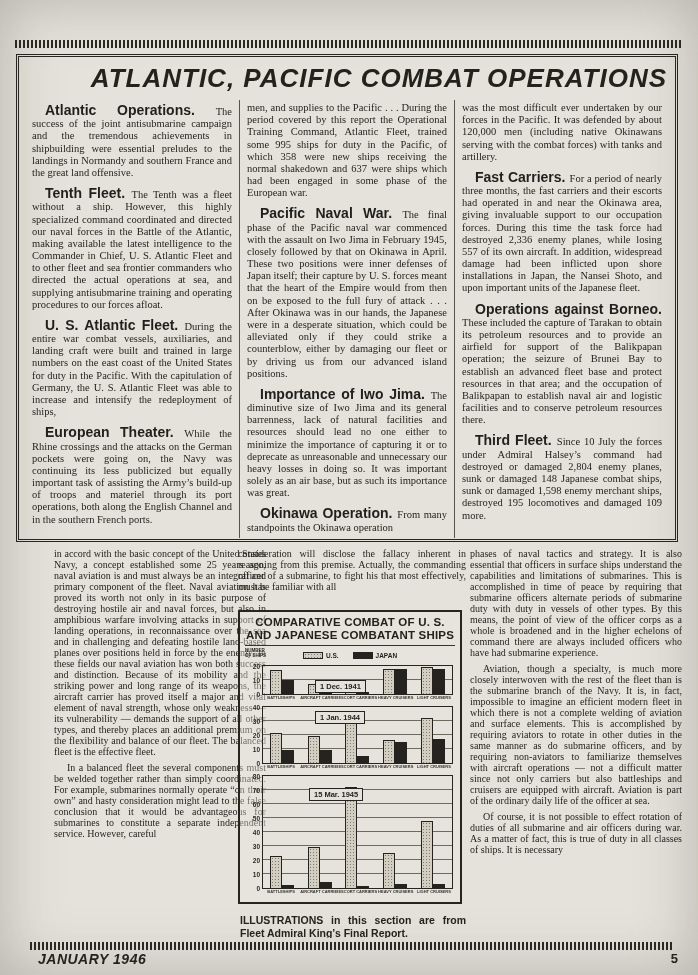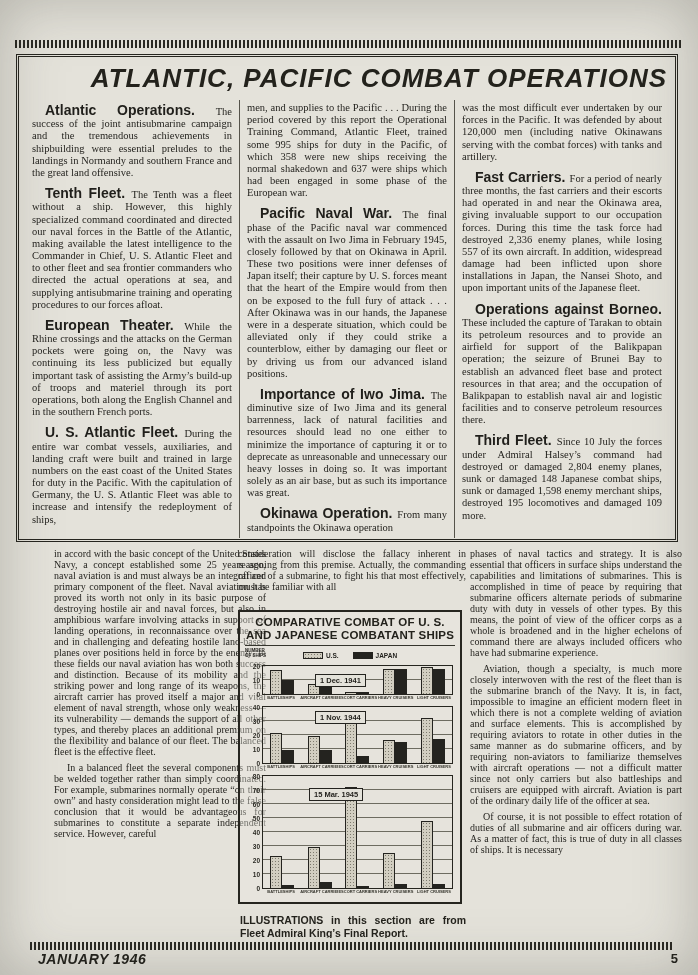--- a/index.html
+++ b/index.html
@@ -71,21 +71,21 @@
   .barlayer{position:absolute;inset:0;display:flex;align-items:flex-end;}
   .group{flex:1 1 0;display:flex;align-items:flex-end;justify-content:center;}
   .bar{width:12px;box-sizing:border-box;}
   .bar.us{background-color:#d2cec1;background-image:radial-gradient(#7d7a6e .6px,transparent .7px);background-size:3px 3px;border:1px solid #24231f;border-bottom:none;}
   .bar.jp{background:#24231f;}
   .datebox{
     position:absolute;border:1px solid #24231f;background:#e4e2da;
     font-family:"Liberation Sans",sans-serif;font-size:7.5px;font-weight:700;
     padding:1px 4px;white-space:nowrap;z-index:2;
   }
-  .panel:nth-child(1) .datebox{left:52px;top:8px;}
+  .panel:nth-child(1) .datebox{left:52px;top:14px;}
   .panel:nth-child(2) .datebox{left:52px;top:4px;}
   .panel:nth-child(3) .datebox{left:46px;top:12px;}
   .catrow{display:flex;margin-left:17px;margin-right:2px;height:8px;}
   .cat{flex:1 1 0;text-align:center;font-family:"Liberation Sans",sans-serif;
     font-size:4px;font-weight:700;color:#35342c;overflow:hidden;white-space:nowrap;}
   .fig-caption{
     margin-top:10px;font-family:"Liberation Sans","DejaVu Sans",sans-serif;
     font-weight:700;font-size:10.5px;line-height:1.25;text-align:justify;color:#23221c;
     padding-left:2px;
   }
@@ -106,22 +106,22 @@
 <div class="page">
 
   <div class="band band-top"></div>
 
   <div class="article-box">
     <div class="article-title">ATLANTIC, PACIFIC COMBAT OPERATIONS</div>
     <div class="cols">
       <div class="col divider">
           <p class="para ind"><b class="rh">Atlantic Operations. </b>The success of the joint antisubmarine campaign and the tremendous achievements in shipbuilding were essential preludes to the landings in Normandy and southern France and the great land offensive.</p>
           <p class="para ind"><b class="rh">Tenth Fleet. </b>The Tenth was a fleet without a ship. However, this highly specialized command coordinated and directed our naval forces in the Battle of the Atlantic, making available the latest intelligence to the Commander in Chief, U. S. Atlantic Fleet and to other fleet and sea frontier commanders who directed the actual operations at sea, and supplying antisubmarine training and operating procedures to our forces afloat.</p>
+          <p class="para ind"><b class="rh">U. S. Atlantic Fleet. </b>During the entire war combat vessels, auxiliaries, and landing craft were built and trained in large numbers on the east coast of the United States for duty in the Pacific. With the capitulation of Germany, the U. S. Atlantic Fleet was able to increase and intensify the redeployment of ships,</p>
           <p class="para ind"><b class="rh">European Theater. </b>While the Rhine crossings and the attacks on the German pockets were going on, the Navy was continuing its less publicized but equally important task of assisting the Army’s build-up of troops and materiel through its port operations, both along the English Channel and in the southern French ports.</p>
-          <p class="para ind"><b class="rh">U. S. Atlantic Fleet. </b>During the entire war combat vessels, auxiliaries, and landing craft were built and trained in large numbers on the east coast of the United States for duty in the Pacific. With the capitulation of Germany, the U. S. Atlantic Fleet was able to increase and intensify the redeployment of ships,</p>
         </div>
       <div class="col divider">
           <p class="para">men, and supplies to the Pacific . . . During the period covered by this report the Operational Training Command, Atlantic Fleet, trained some 995 ships for duty in the Pacific, of which 358 were new ships receiving the normal shakedown and 637 were ships which had been engaged in some phase of the European war.</p>
           <p class="para ind"><b class="rh">Pacific Naval War. </b>The final phase of the Pacific naval war commenced with the assault on Iwo Jima in February 1945, closely followed by that on Okinawa in April. These two positions were inner defenses of Japan itself; their capture by U. S. forces meant that the heart of the Empire would from then on be exposed to the full fury of attack . . . After Okinawa was in our hands, the Japanese were in a desperate situation, which could be alleviated only if they could strike a counterblow, either by damaging our fleet or by driving us from our advanced island positions.</p>
           <p class="para ind"><b class="rh">Importance of Iwo Jima. </b>The diminutive size of Iwo Jima and its general barrenness, lack of natural facilities and resources should lead no one either to minimize the importance of capturing it or to deprecate as unreasonable and unnecessary our heavy losses in doing so. It was important solely as an air base, but as such its importance was great.</p>
           <p class="para ind"><b class="rh">Okinawa Operation. </b>From many standpoints the Okinawa operation</p>
         </div>
       <div class="col">
           <p class="para">was the most difficult ever undertaken by our forces in the Pacific. It was defended by about 120,000 men (including native Okinawans serving with the combat forces) with tanks and artillery.</p>
           <p class="para ind"><b class="rh">Fast Carriers. </b>For a period of nearly three months, the fast carriers and their escorts had operated in and near the Okinawa area, giving invaluable support to our occupation forces. During this time the task force had destroyed 2,336 enemy planes, while losing 557 of its own aircraft. In addition, widespread damage had been inflicted upon shore installations in Japan, the Nansei Shoto, and upon important units of the Japanese fleet.</p>
@@ -217,21 +217,21 @@
                 </div>
                 <div class="group">
                   <div class="bar us" style="height: 22.4px;"></div>
                   <div class="bar jp" style="height: 21px;"></div>
                 </div>
                 <div class="group">
                   <div class="bar us" style="height: 44.8px;"></div>
                   <div class="bar jp" style="height: 23.8px;"></div>
                 </div>
               </div>
-              <div class="datebox">1 Nov. 1944</div>
+              <div class="datebox">1 Jan. 1944</div>
             </div>
             <div class="catrow">
               <span class="cat">BATTLESHIPS</span>
               <span class="cat">AIRCRAFT CARRIERS</span>
               <span class="cat">ESCORT CARRIERS</span>
               <span class="cat">HEAVY CRUISERS</span>
               <span class="cat">LIGHT CRUISERS</span>
             </div>
           </div>
           <div class="panel">

